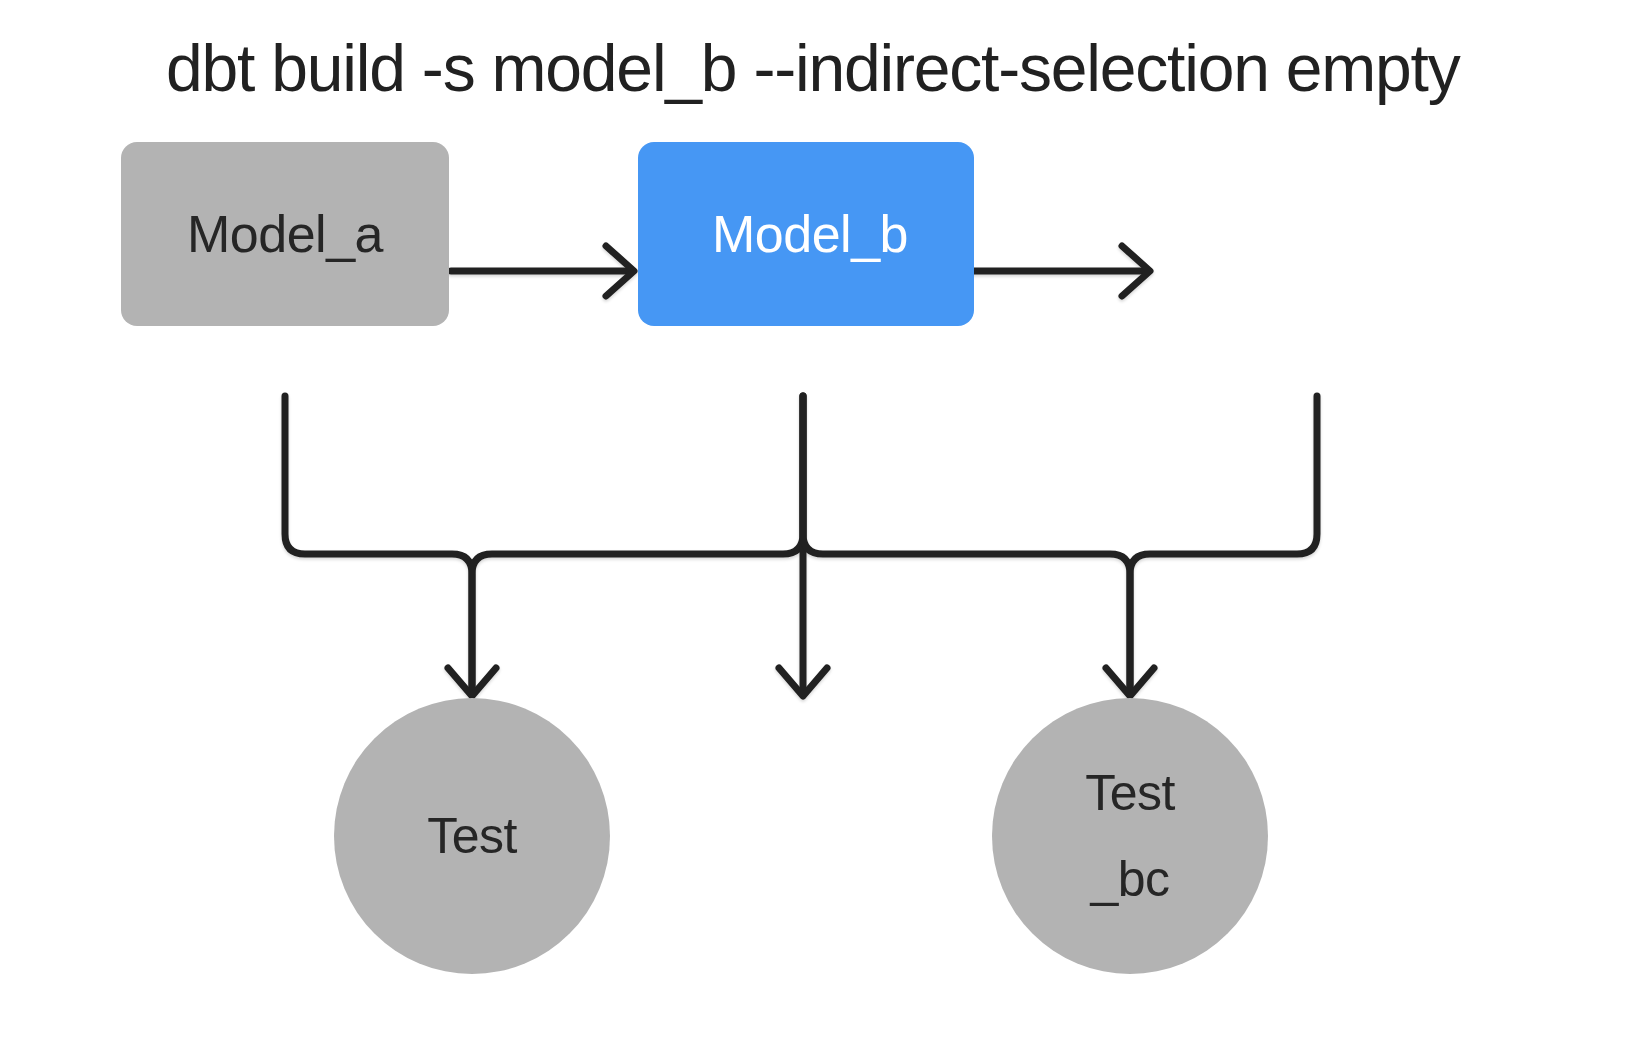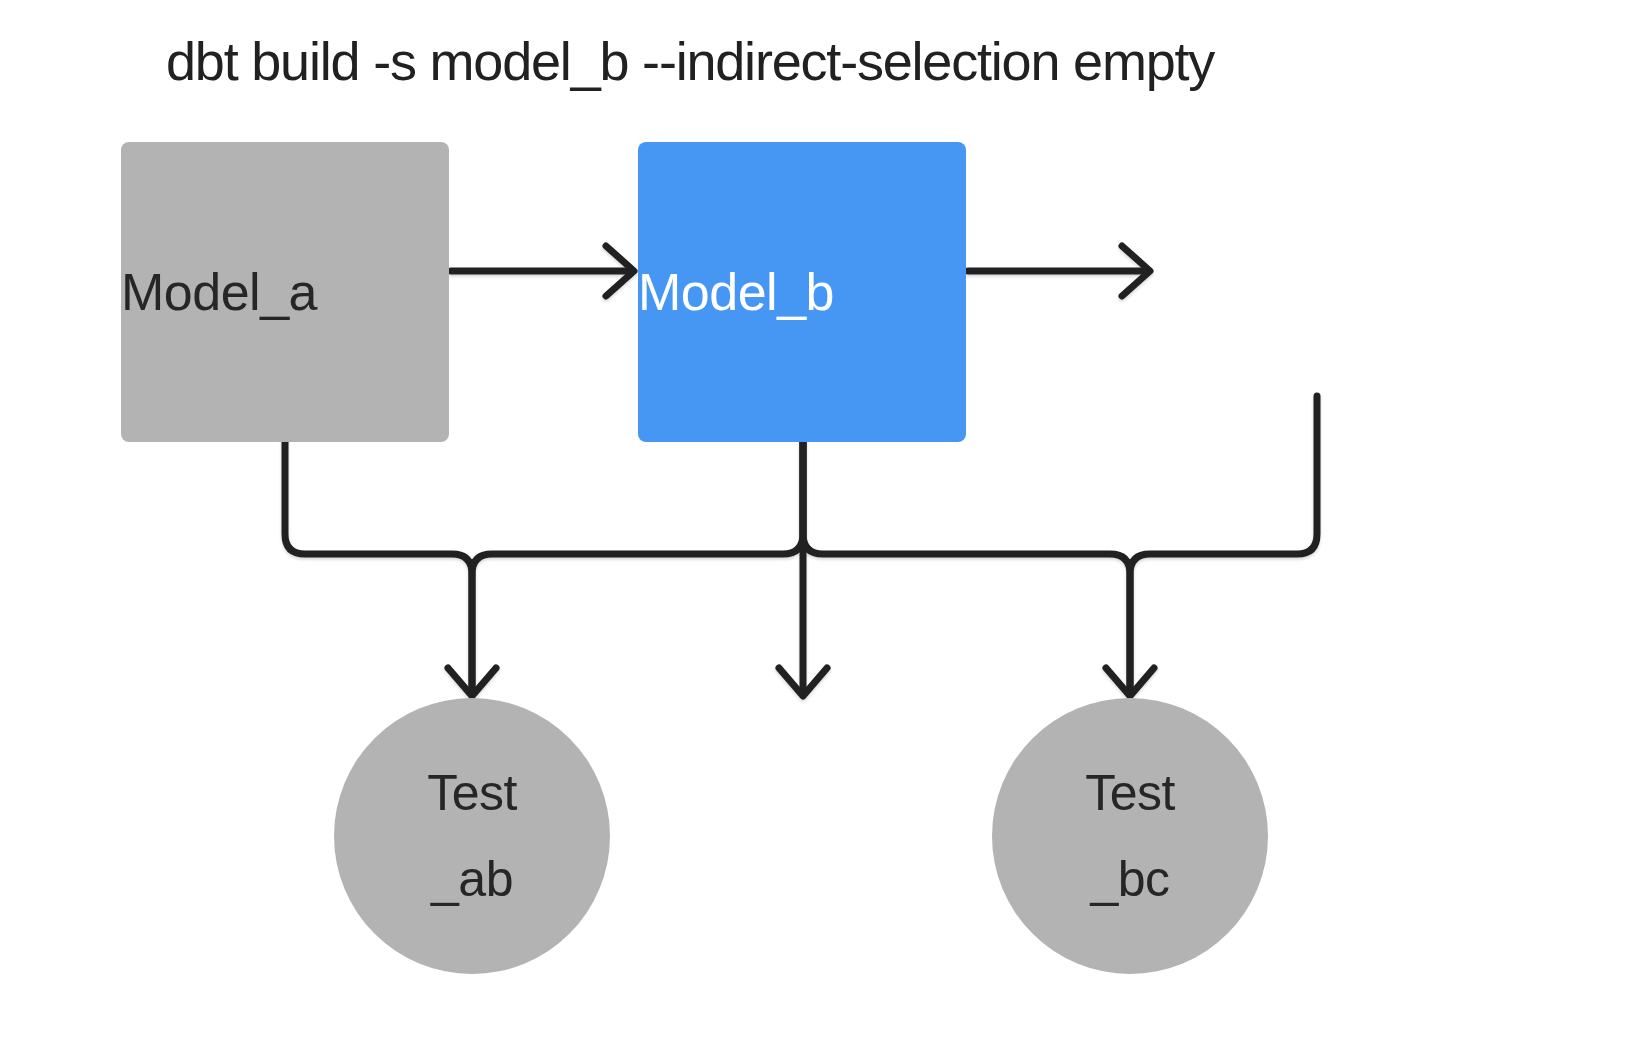--- a/index.html
+++ b/index.html
@@ -12,21 +12,21 @@
     width: 1630px;
     height: 1060px;
     overflow: hidden;
     background: var(--bg, #ffffff);
     font-family: "Liberation Sans", sans-serif;
   }
   .diagram-title {
     position: absolute;
     left: 166px;
     top: 30px;
-    font-size: 54px;
+    font-size: 66px;
     font-weight: 500;
     letter-spacing: -1.2px;
     color: var(--edge-color, #212121);
     white-space: nowrap;
   }
   svg.edges-layer {
     position: absolute;
     left: 0;
     top: 0;
     filter: drop-shadow(0 2px 1.5px rgba(0,0,0,0.16));
@@ -35,28 +35,30 @@
     fill: none;
     stroke: var(--edge-color, #212121);
     stroke-width: 7;
     stroke-linecap: round;
     stroke-linejoin: round;
   }
   .model-node {
     position: absolute;
     top: 142px;
     width: 328px;
-    height: 300px;
-    border-radius: 8px;
+    height: 184px;
+    border-radius: 16px;
     background: var(--node-gray, #b3b3b3);
     display: flex;
     align-items: center;
+    justify-content: center;
   }
   .model-node.selected {
     background: var(--node-selected, #4697f4);
+    padding-left: 8px;
   }
   .model-node .label {
     font-size: 52px;
     font-weight: 500;
     letter-spacing: -0.5px;
     color: var(--text-dark, #262626);
   }
   .model-node.selected .label {
     color: var(--text-light, #ffffff);
   }
@@ -120,21 +122,20 @@
     <span class="label">Model_a</span>
   </div>
 
   <div class="model-node model-b selected">
     <span class="label">Model_b</span>
   </div>
 
 
   <div class="test-node test-ab">
     <span class="label-line">Test</span>
-    <span class="label-line">_ab</span>
   </div>
 
 
   <div class="test-node test-bc">
     <span class="label-line">Test</span>
     <span class="label-line">_bc</span>
   </div>
 
 </div>
 

